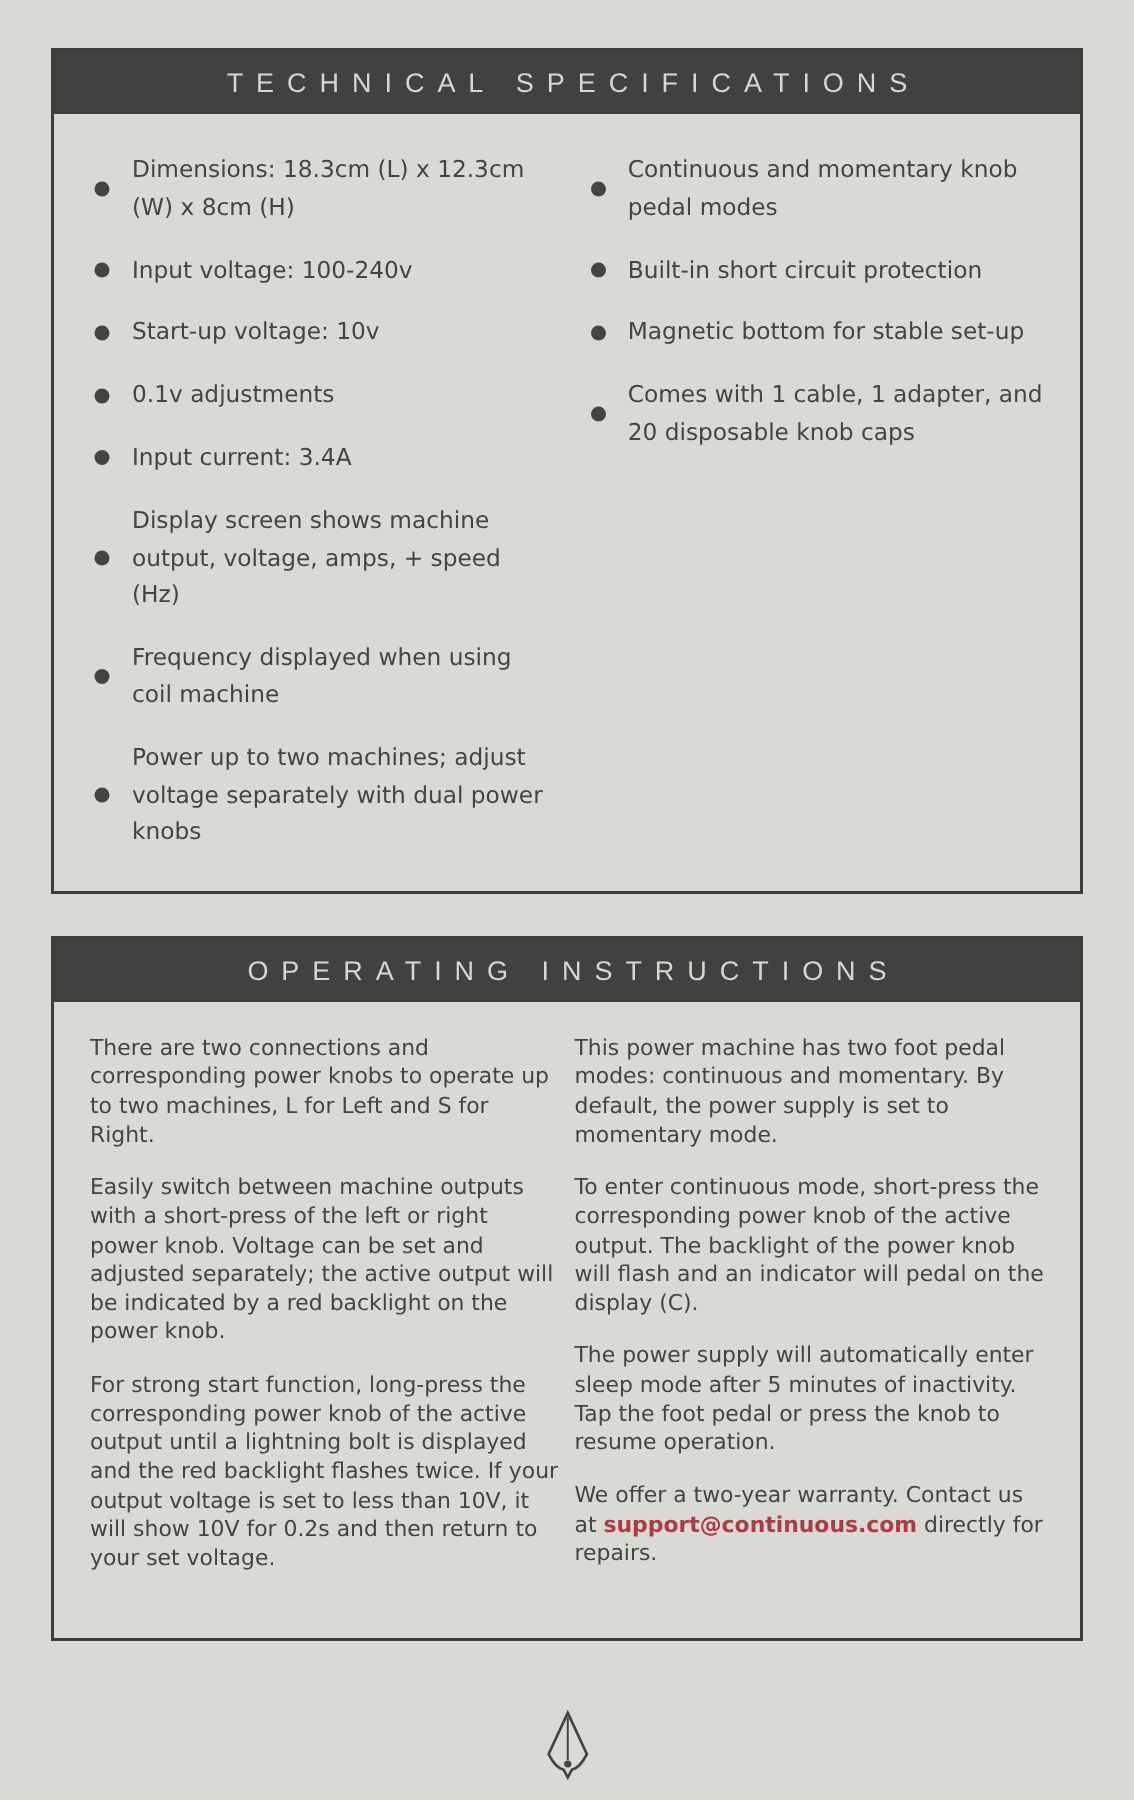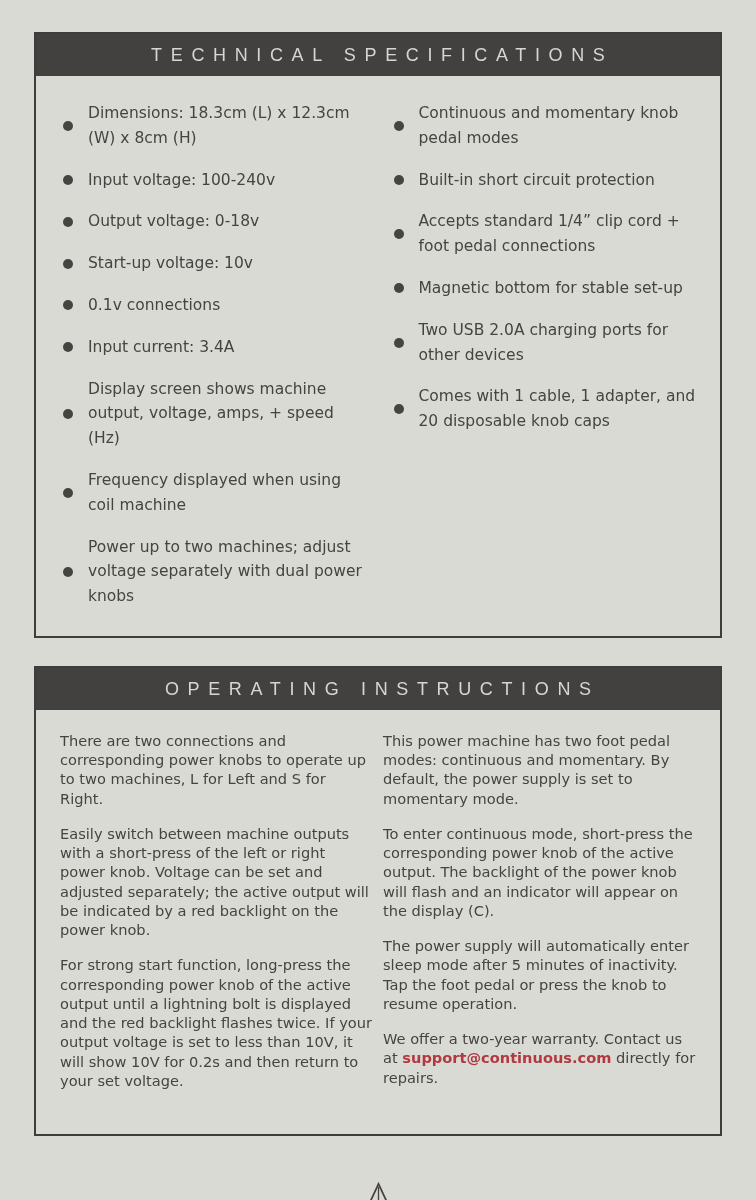--- a/index.html
+++ b/index.html
@@ -106,29 +106,25 @@
         <li class="spec-item">
             <span class="bullet"></span>
             <span class="spec-text">Dimensions: 18.3cm (L) x 12.3cm (W) x 8cm (H)</span>
           </li>
         <li class="spec-item">
             <span class="bullet"></span>
             <span class="spec-text">Input voltage: 100-240v</span>
           </li>
         <li class="spec-item">
             <span class="bullet"></span>
-            <span class="spec-text">Output voltage: 0-18v</span>
-          </li>
-        <li class="spec-item">
-            <span class="bullet"></span>
             <span class="spec-text">Start-up voltage: 10v</span>
           </li>
         <li class="spec-item">
             <span class="bullet"></span>
-            <span class="spec-text">0.1v connections</span>
+            <span class="spec-text">0.1v adjustments</span>
           </li>
         <li class="spec-item">
             <span class="bullet"></span>
             <span class="spec-text">Input current: 3.4A</span>
           </li>
         <li class="spec-item">
             <span class="bullet"></span>
             <span class="spec-text">Display screen shows machine output, voltage, amps, + speed (Hz)</span>
           </li>
         <li class="spec-item">
@@ -144,29 +140,21 @@
         <li class="spec-item">
             <span class="bullet"></span>
             <span class="spec-text">Continuous and momentary knob pedal modes</span>
           </li>
         <li class="spec-item">
             <span class="bullet"></span>
             <span class="spec-text">Built-in short circuit protection</span>
           </li>
         <li class="spec-item">
             <span class="bullet"></span>
-            <span class="spec-text">Accepts standard 1/4” clip cord + foot pedal connections</span>
-          </li>
-        <li class="spec-item">
-            <span class="bullet"></span>
             <span class="spec-text">Magnetic bottom for stable set-up</span>
-          </li>
-        <li class="spec-item">
-            <span class="bullet"></span>
-            <span class="spec-text">Two USB 2.0A charging ports for other devices</span>
           </li>
         <li class="spec-item">
             <span class="bullet"></span>
             <span class="spec-text">Comes with 1 cable, 1 adapter, and 20 disposable knob caps</span>
           </li>
       </ul>
     </div>
   </section>
 
   <section class="panel">
@@ -174,21 +162,21 @@
       <h1 class="panel-title">OPERATING INSTRUCTIONS</h1>
     </header>
     <div class="instr-body">
       <div class="instr-col">
         <p>There are two connections and corresponding power knobs to operate up to two machines, L for Left and S for Right.</p>
         <p>Easily switch between machine outputs with a short-press of the left or right power knob. Voltage can be set and adjusted separately; the active output will be indicated by a red backlight on the power knob.</p>
         <p>For strong start function, long-press the corresponding power knob of the active output until a lightning bolt is displayed and the red backlight flashes twice. If your output voltage is set to less than 10V, it will show 10V for 0.2s and then return to your set voltage.</p>
       </div>
       <div class="instr-col">
         <p>This power machine has two foot pedal modes: continuous and momentary. By default, the power supply is set to momentary mode.</p>
-        <p>To enter continuous mode, short-press the corresponding power knob of the active output. The backlight of the power knob will flash and an indicator will appear on the display (C).</p>
+        <p>To enter continuous mode, short-press the corresponding power knob of the active output. The backlight of the power knob will flash and an indicator will pedal on the display (C).</p>
         <p>The power supply will automatically enter sleep mode after 5 minutes of inactivity. Tap the foot pedal or press the knob to resume operation.</p>
         <p><span>We offer a two-year warranty. Contact us at </span><a class="email-link">support@continuous.com</a><span> directly for repairs.</span></p>
       </div>
     </div>
   </section>
 
   <footer class="footer">
     <span class="nib-icon">
       <svg width="31" height="48" viewBox="0 0 40 62" fill="none" xmlns="http://www.w3.org/2000/svg">
         <path d="M20 2.5 L36.5 38 C32.5 46 27.5 50.5 23.5 51.5 L20 58 L16.5 51.5 C12.5 50.5 7.5 46 3.5 38 Z" fill="none" stroke="#45423f" stroke-width="2.3" stroke-linejoin="miter"></path>

